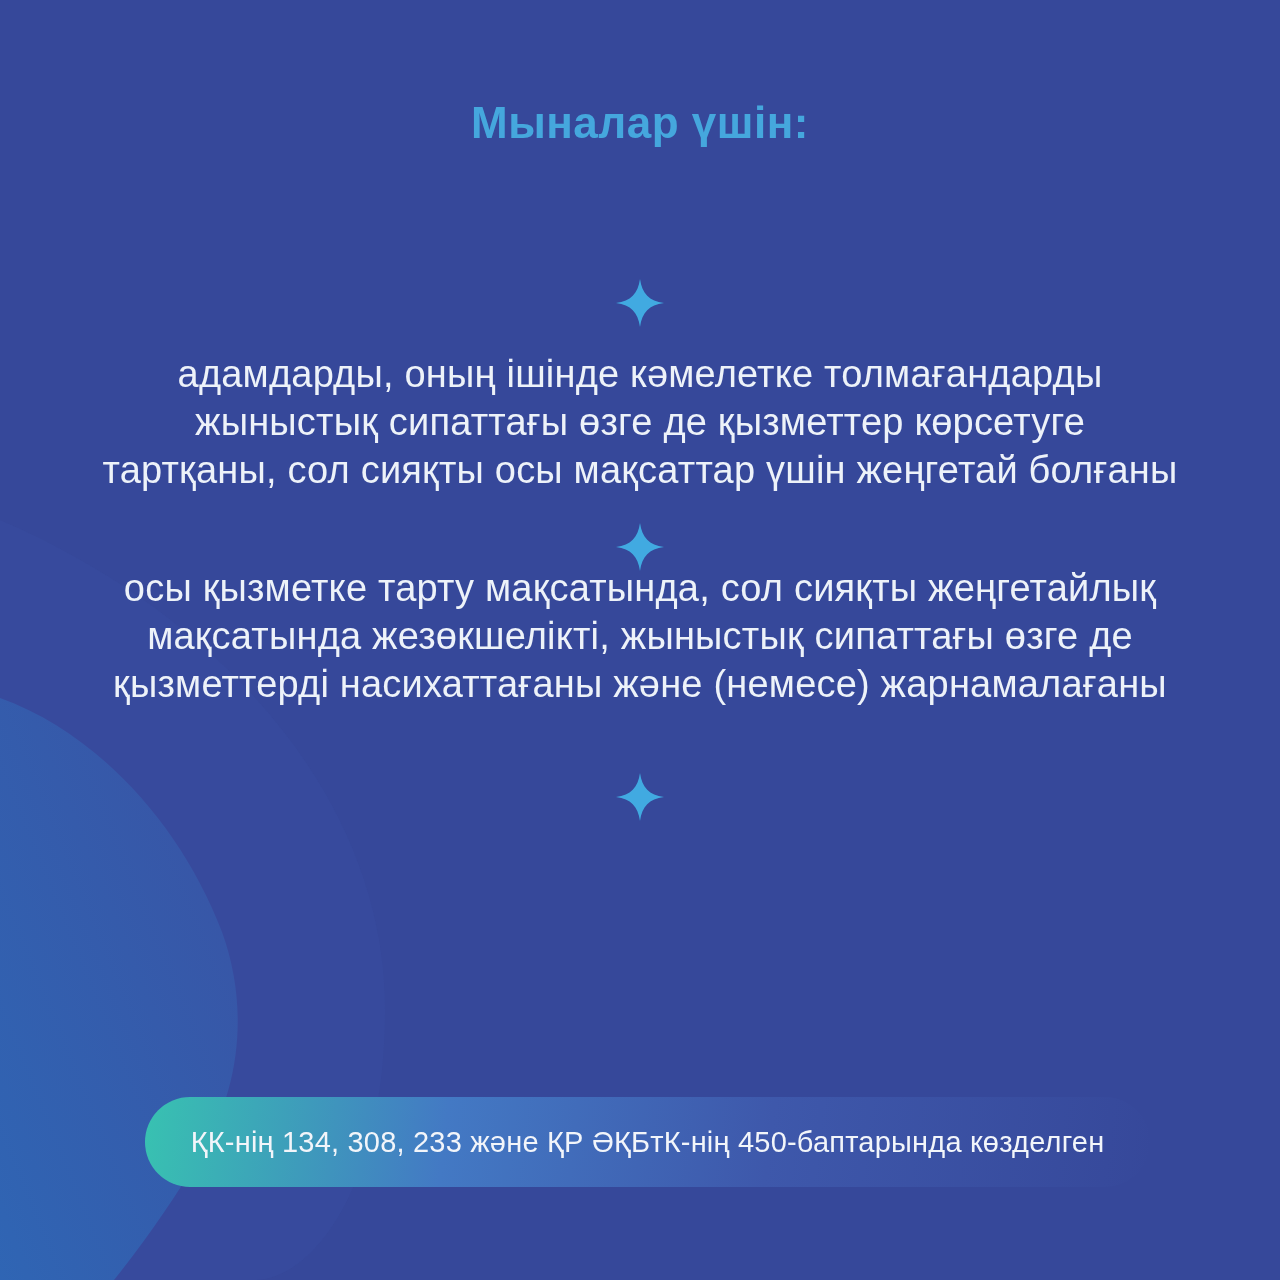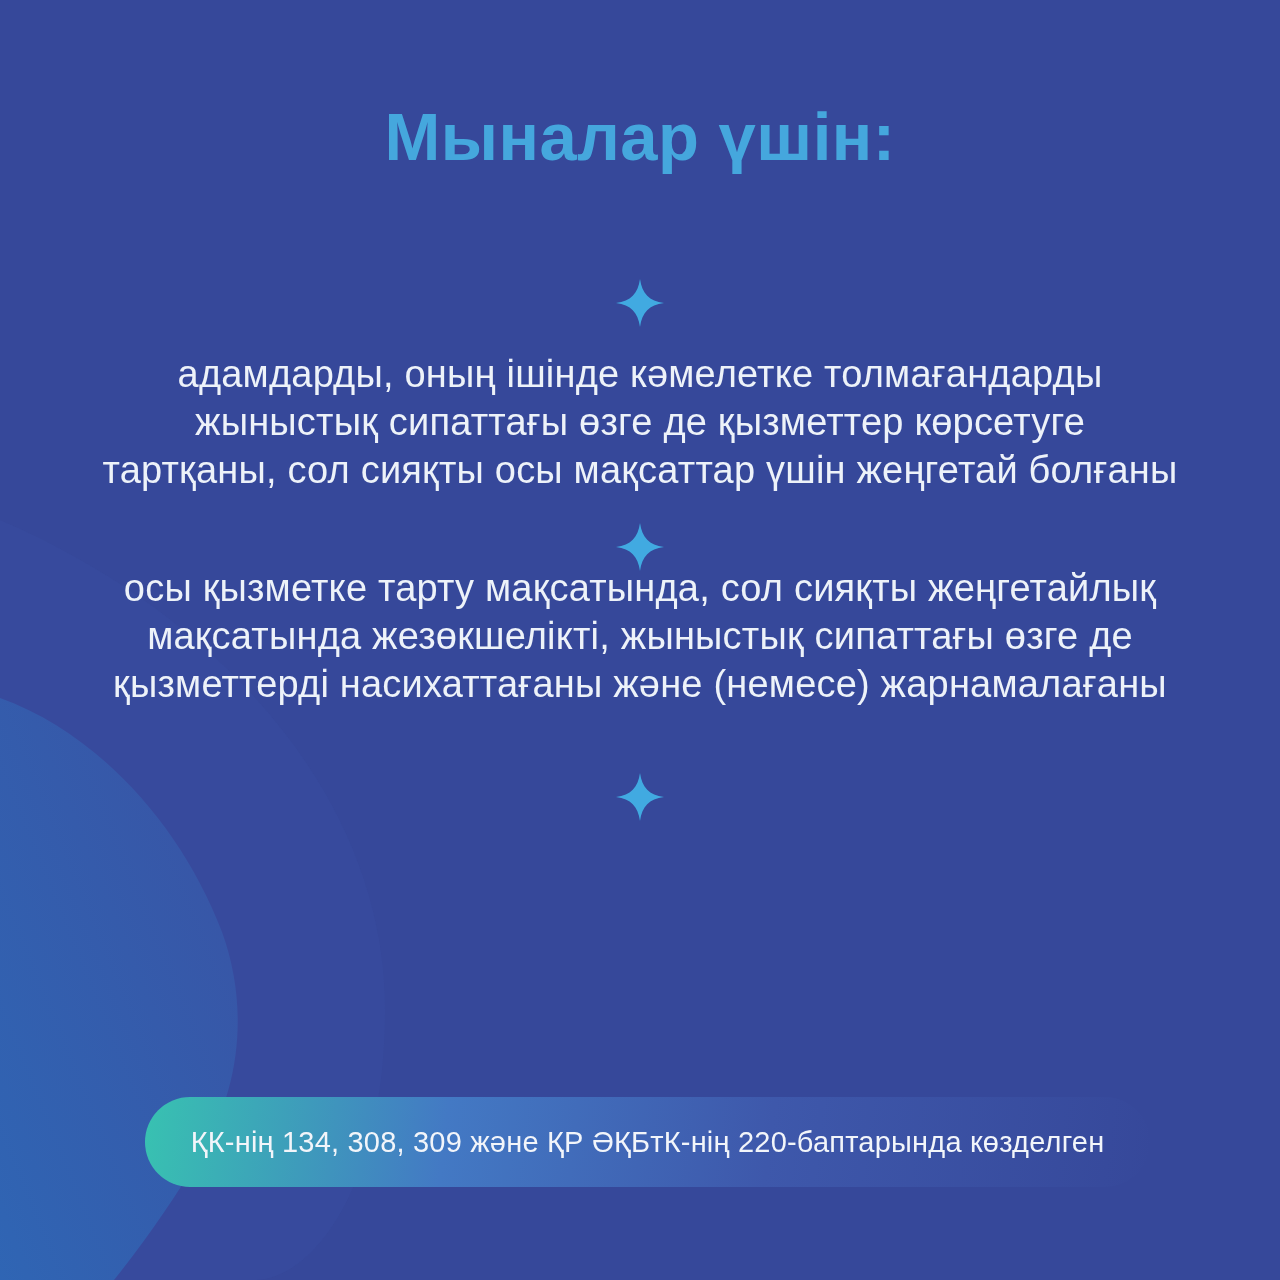--- a/index.html
+++ b/index.html
@@ -31,21 +31,21 @@
     inset: 0;
     z-index: 1;
   }
 
   .page-title {
     position: absolute;
     top: 98px;
     left: 0;
     width: 100%;
     text-align: center;
-    font-size: 67px;
+    font-size: 44px;
     font-weight: 700;
     letter-spacing: 0.5px;
     color: var(--color-title, #45A7DD);
   }
 
   .sparkle {
     position: absolute;
     left: 50%;
     transform: translateX(-50%);
     width: 48px;
@@ -134,16 +134,16 @@
 мақсатында жезөкшелікті, жыныстық сипаттағы өзге де
 қызметтерді насихаттағаны және (немесе) жарнамалағаны</p>
 
   <span class="sparkle sparkle-3">
     <svg viewBox="0 0 48 48" aria-hidden="true">
       <path d="M24 0 C26.2 15 33 21.8 48 24 C33 26.2 26.2 33 24 48 C21.8 33 15 26.2 0 24 C15 21.8 21.8 15 24 0 Z"></path>
     </svg>
   </span>
 
   <div class="footer-badge">
-    <span>ҚК-нің 134, 308, 309 және ҚР ӘҚБтК-нің 220-баптарында көзделген</span>
+    <span>ҚК-нің 134, 308, 233 және ҚР ӘҚБтК-нің 450-баптарында көзделген</span>
   </div>
 
 </main>
 
 </body></html>

